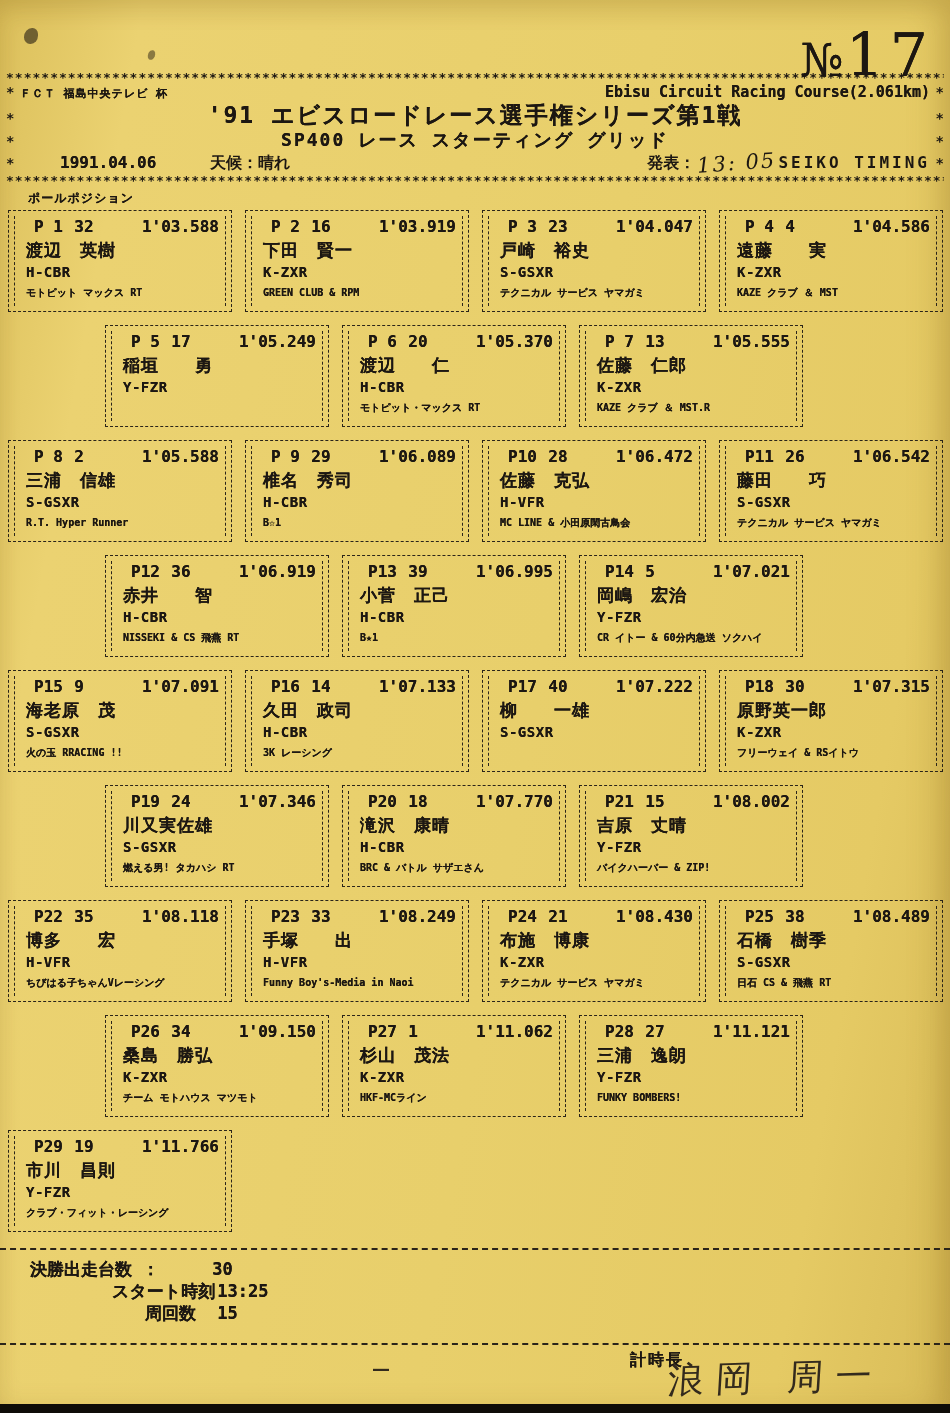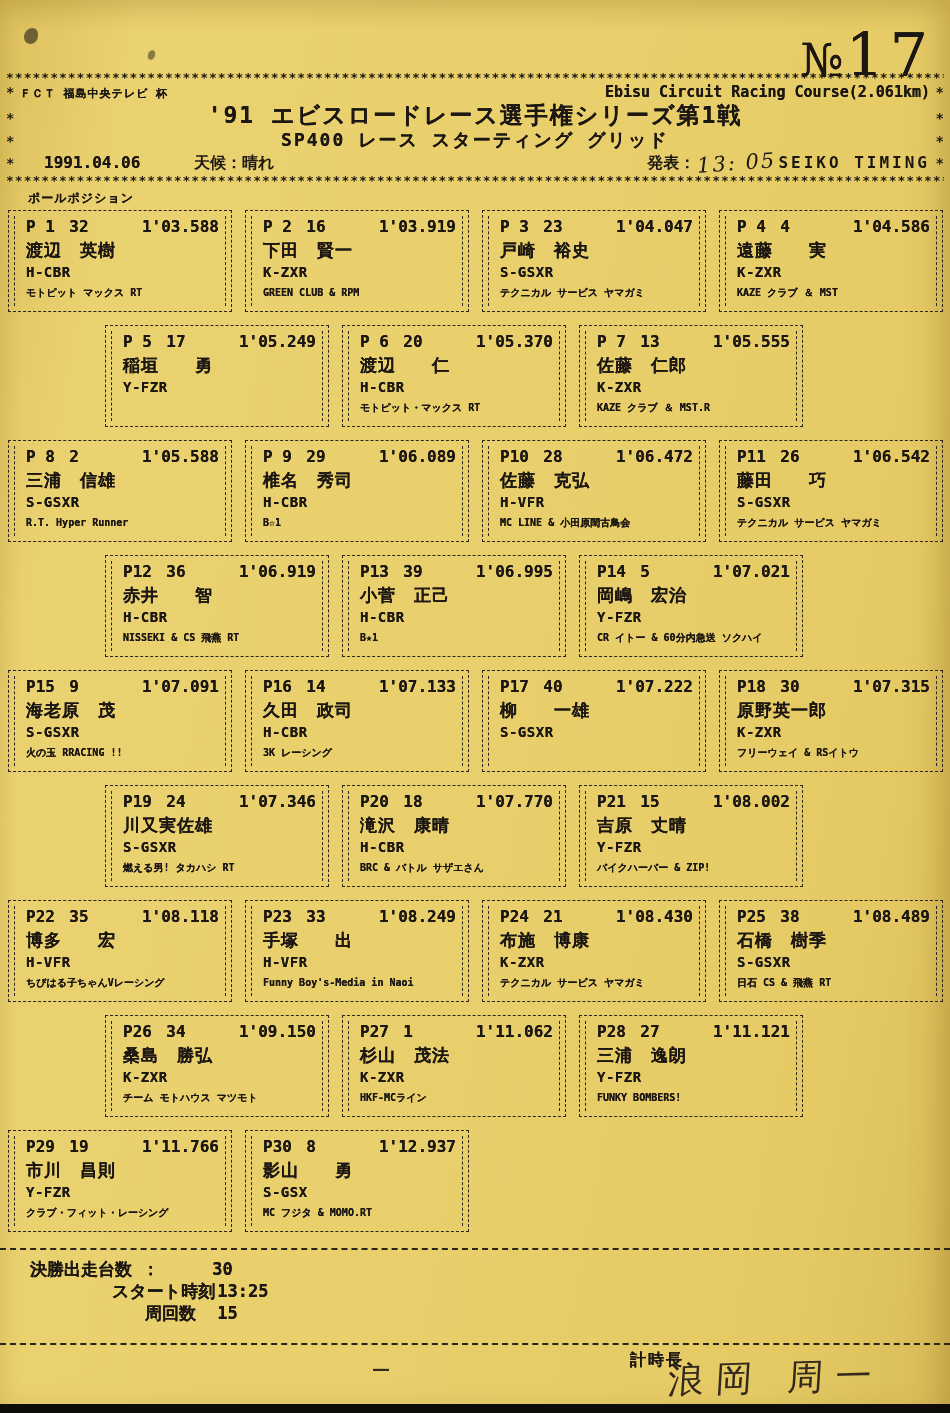--- a/index.html
+++ b/index.html
@@ -23,36 +23,36 @@
   .hdr{position:absolute;top:72px;left:6px;right:6px;}
   .star-row{font-size:13px;line-height:11px;letter-spacing:1px;white-space:nowrap;overflow:hidden;font-weight:bold;}
   .hline{display:flex;align-items:baseline;white-space:nowrap;}
   .edge{width:14px;font-size:14px;font-weight:bold;flex:0 0 auto;}
   .edge.r{text-align:right;}
   .h1 .cup{font-size:11px;font-weight:bold;letter-spacing:1px;}
   .h1 .course{margin-left:auto;font-size:15px;font-weight:bold;}
   .h2 .t1{flex:1;text-align:center;font-size:23px;font-weight:bold;letter-spacing:2px;line-height:28px;}
   .h3 .t2{flex:1;text-align:center;font-size:18px;font-weight:bold;letter-spacing:2px;line-height:22px;}
   .h4{font-size:16px;font-weight:bold;line-height:24px;}
-  .h4 .date{width:150px;margin-left:24px;}
+  .h4 .date{width:150px;margin-left:40px;}
   .h4 .wx{width:196px;}
   .h4 .cond{width:250px;}
   .h4 .ann{margin-left:auto;display:flex;align-items:flex-start;}
   .hand{font-family:"DejaVu Serif",serif;font-style:italic;font-weight:400;font-size:21px;letter-spacing:2px;transform:rotate(-4deg);display:inline-block;margin:0 2px;}
   .seiko{letter-spacing:3px;font-size:16px;}
   .pole{position:absolute;top:190px;left:28px;font-size:12px;font-weight:bold;letter-spacing:1px;}
   
   #grid{position:absolute;top:210px;left:0;right:0;}
   .grid-row{display:flex;margin:0 0 13px 8px;}
   .grid-row.indent{margin-left:105px;}
   .box{position:relative;width:224px;height:102px;box-sizing:border-box;flex:0 0 auto;
        border:1.6px dashed #2a2419;margin-right:13px;padding:5px 12px 4px 17px;}
   .box .pl,.box .pr{position:absolute;top:5px;bottom:5px;width:0;border-left:1.5px dashed #2a2419;}
   .box .pl{left:5px;} .box .pr{right:5px;}
-  .l1{display:flex;font-size:16px;font-weight:bold;line-height:22px;}
+  .l1{display:flex;font-size:16px;font-weight:bold;line-height:22px;margin-left:8px;}
   .l1 .pos{width:50px;}
   .l1 .num{width:84px;}
   .l1 .time{flex:1;}
   .name{font-size:17px;font-weight:bold;line-height:24px;letter-spacing:1px;white-space:nowrap;}
   .machine{font-size:14px;font-weight:bold;line-height:21px;letter-spacing:.5px;}
   .team{font-size:10px;font-weight:bold;line-height:20px;white-space:nowrap;}
   
   .ftr{position:absolute;top:1248px;left:0;right:0;height:165px;border-top:2.5px dashed #2a2419;font-weight:bold;}
   .fline{position:absolute;font-size:17px;white-space:nowrap;}
   .f1{top:8px;left:30px;}  .f1 .lab{display:inline-block;width:172px;}
@@ -468,32 +468,20 @@
     <i class="pr"></i>
     <div class="l1 ink">
       <span class="pos">P29</span>
       <span class="num">19</span>
       <span class="time">1'11.766</span>
     </div>
     <div class="name ink">市川　昌則</div>
     <div class="machine ink">Y-FZR</div>
     <div class="team ink">クラブ・フィット・レーシング</div>
   </div>
-      <div class="box">
-    <i class="pl"></i>
-    <i class="pr"></i>
-    <div class="l1 ink">
-      <span class="pos">P30</span>
-      <span class="num">8</span>
-      <span class="time">1'12.937</span>
-    </div>
-    <div class="name ink">影山　　勇</div>
-    <div class="machine ink">S-GSX</div>
-    <div class="team ink">MC フジタ &amp; MOMO.RT</div>
-  </div>
     </div>
   </div>
 
 <div class="ftr">
   <div class="fline f1 ink">
     <span class="lab">決勝出走台数 ：</span>
     <span>30</span>
   </div>
   <div class="fline f2 ink">
     <span class="lab">スタート時刻</span>

